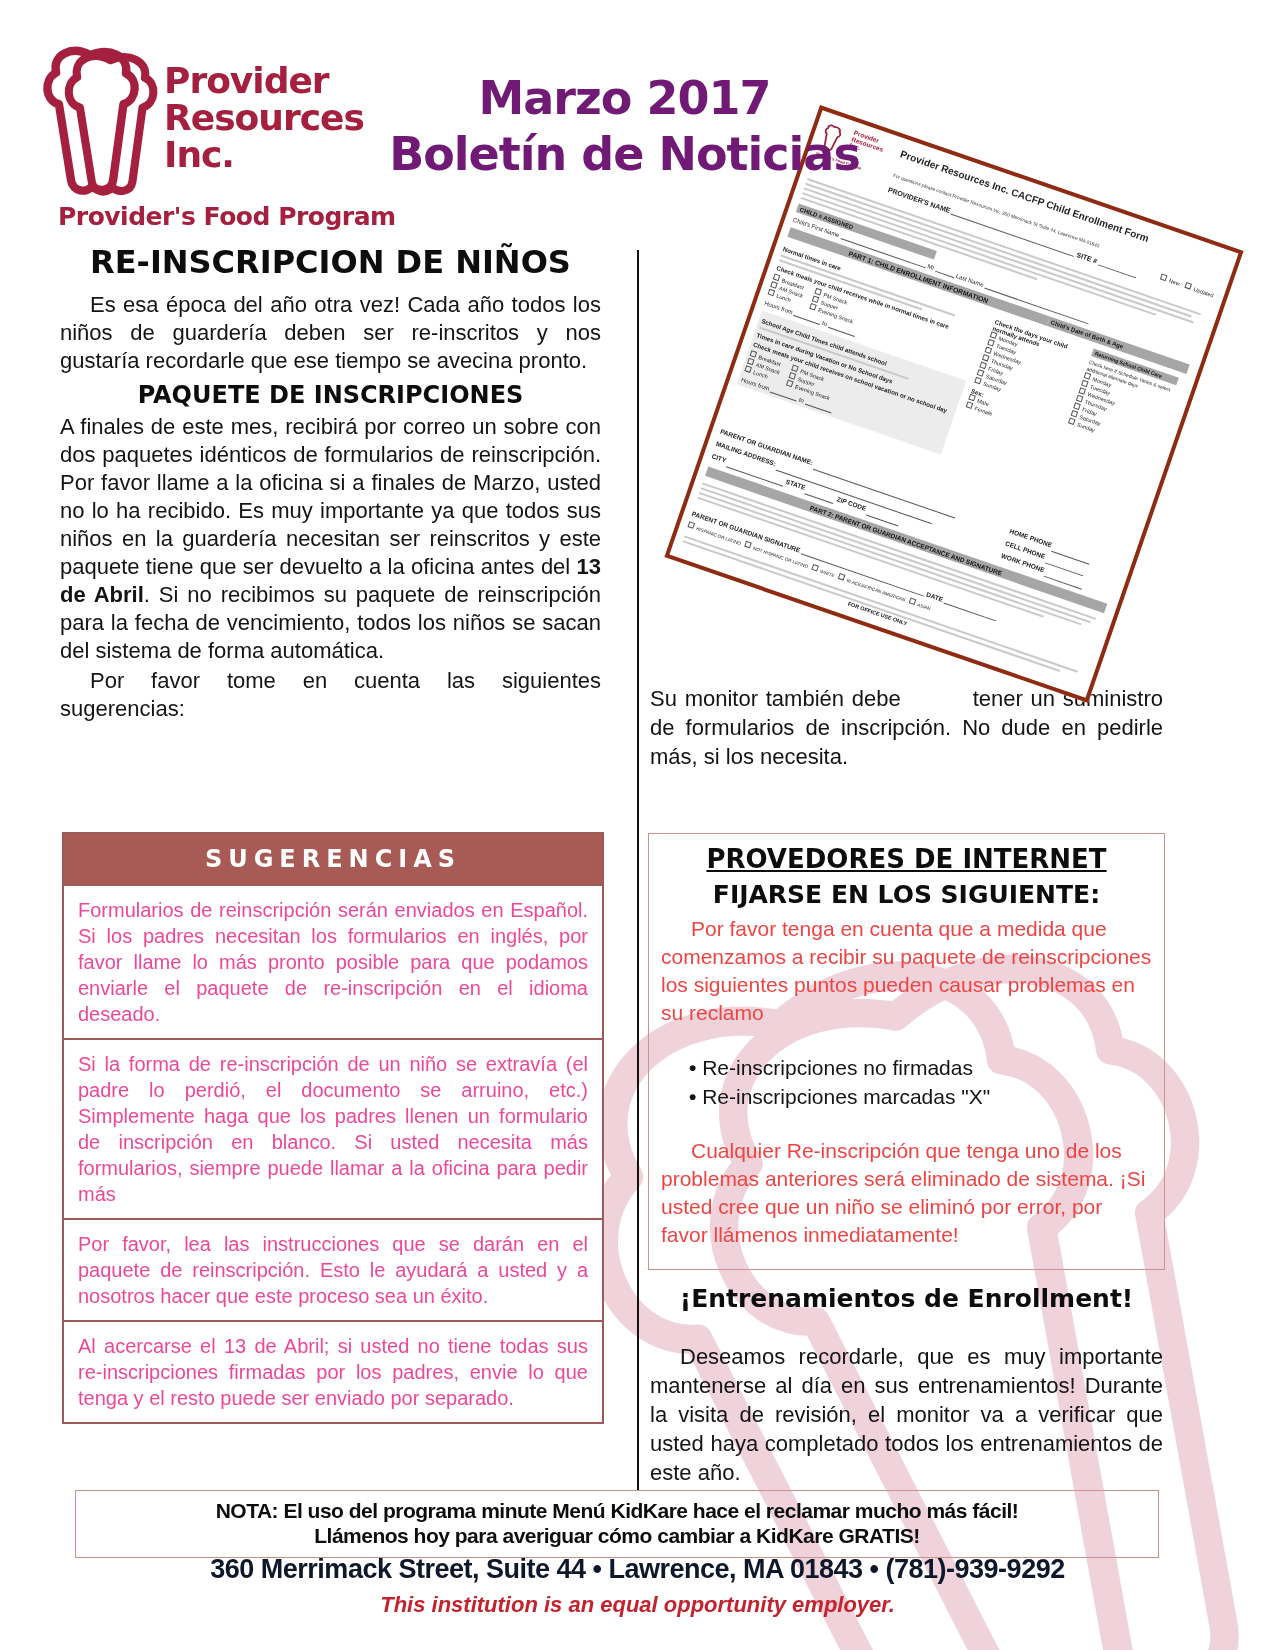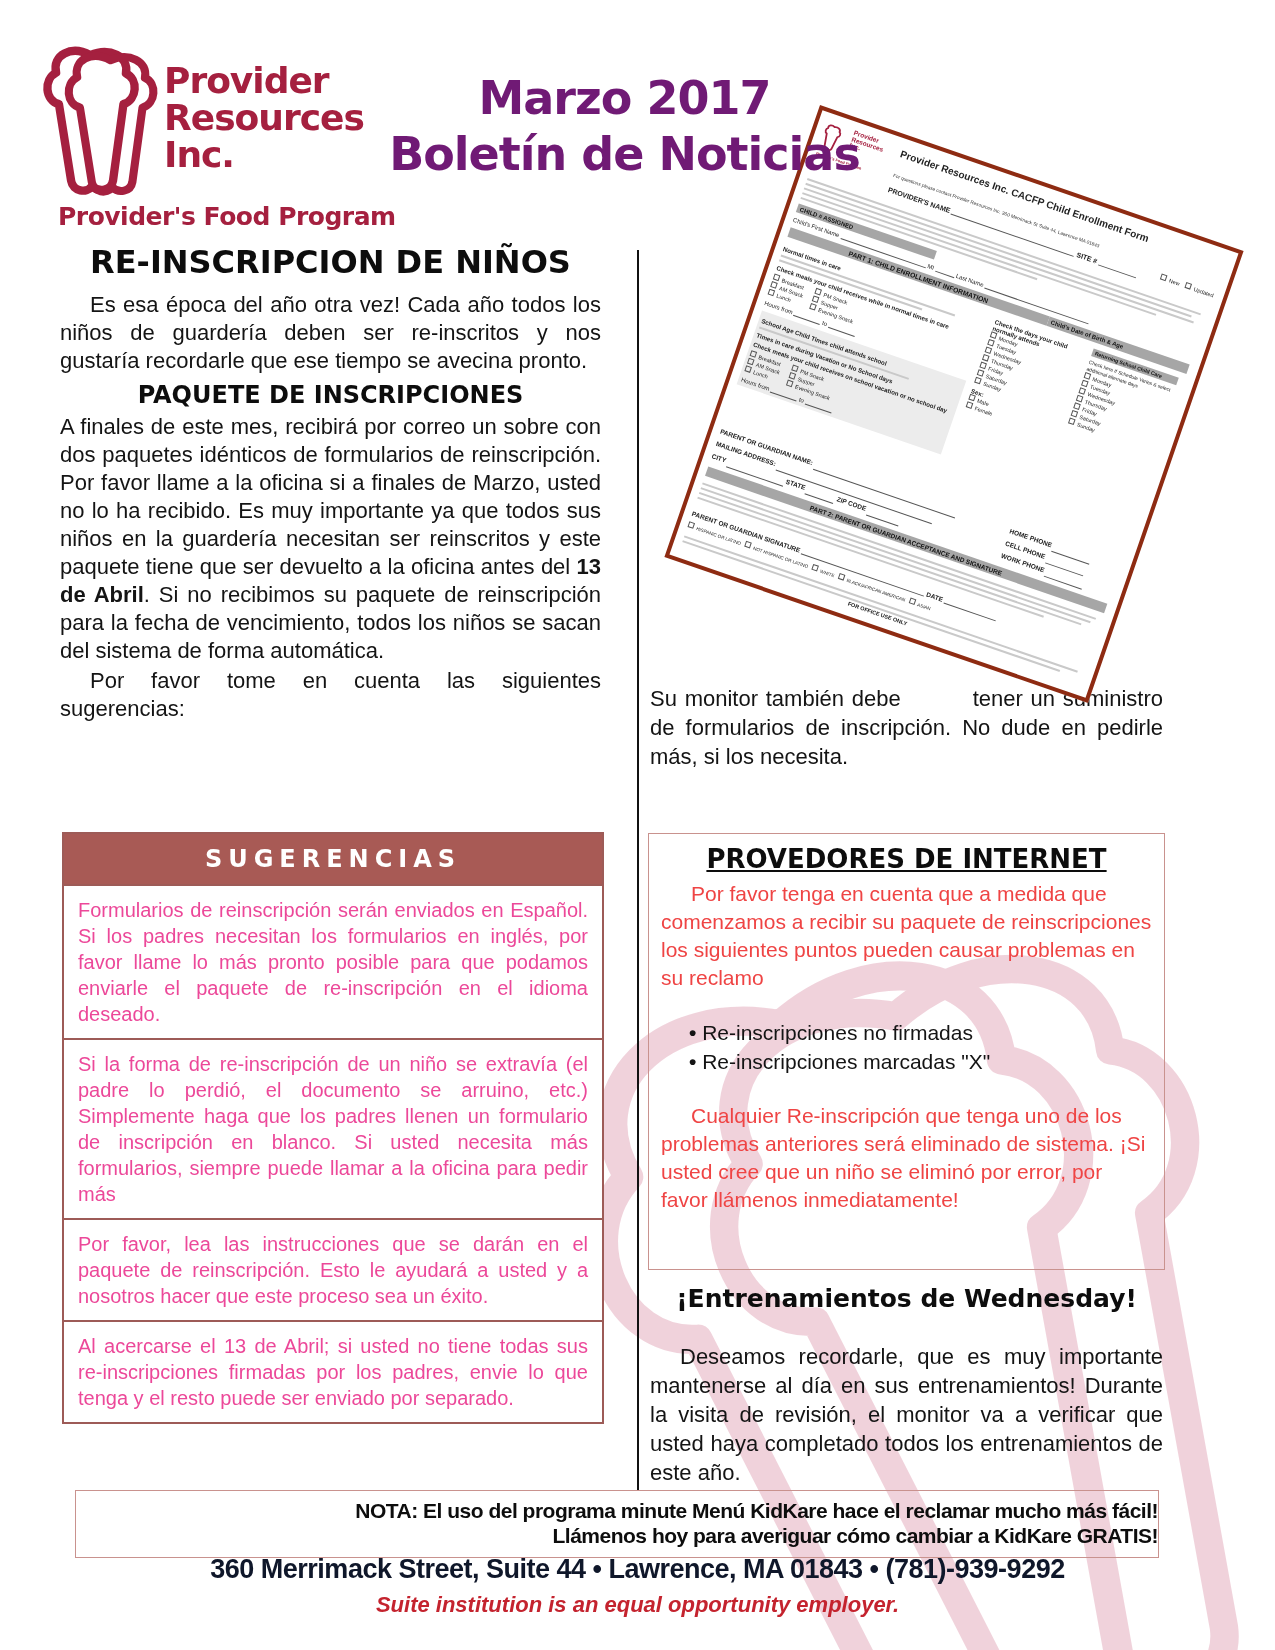--- a/index.html
+++ b/index.html
@@ -95,21 +95,21 @@
   .bullet-item{font-size:21px;line-height:29px;color:#141414;}
   .bullet-item::before{content:"• ";font-weight:bold;}
 
   #training-h{position:absolute;left:650px;top:1284px;width:513px;text-align:center;z-index:2;
               font-family:"DejaVu Sans",sans-serif;font-weight:bold;font-size:25px;color:#0d0d0d;}
   #training-p{position:absolute;left:650px;top:1320px;width:513px;font-size:22px;line-height:29px;
               text-align:justify;z-index:2;color:#141414;}
 
   
   #nota-box{position:absolute;left:75px;top:1490px;width:1082px;border:1px solid #c9928e;z-index:2;
-            text-align:right;padding:7px 0 9px 0;background:transparent;}
+            text-align:center;padding:7px 0 9px 0;background:transparent;}
   .nota-line{font-family:"Liberation Sans",sans-serif;font-weight:bold;font-size:21px;line-height:25px;
              letter-spacing:-0.5px;color:#0d0d0d;}
   #address{position:absolute;left:0;top:1554px;width:1275px;text-align:center;z-index:2;
            font-weight:bold;font-size:27px;letter-spacing:-0.5px;color:#0f172a;}
   #eoe{position:absolute;left:0;top:1592px;width:1275px;text-align:center;z-index:2;
        font-weight:bold;font-style:italic;font-size:22px;color:#c4232e;}
 </style>
 </head>
 <body>
 
@@ -323,31 +323,32 @@
         <div class="tip-row">Si la forma de re-inscripción de un niño se extravía (el padre lo perdió, el documento se arruino, etc.) Simplemente haga que los padres llenen un formulario de inscripción en blanco. Si usted necesita más formularios, siempre puede llamar a la oficina para pedir más</div>
         <div class="tip-row">Por favor, lea las instrucciones que se darán en el paquete de reinscripción. Esto le ayudará a usted y a nosotros hacer que este proceso sea un éxito.</div>
         <div class="tip-row">Al acercarse el 13 de Abril; si usted no tiene todas sus re-inscripciones firmadas por los padres, envie lo que tenga y el resto puede ser enviado por separado.</div>
       </div>
   </div>
 
   <p id="monitor-p"><span>Su monitor también debe</span><span class="gap"></span><span>tener un suministro de formularios de inscripción. No dude en pedirle más, si los necesita.</span></p>
 
   <div id="net-box">
     <div class="net-h1">PROVEDORES DE INTERNET</div>
+    <div class="net-h2">FIJARSE EN LOS SIGUIENTE:</div>
     <p class="net-p indent">Por favor tenga en cuenta que a medida que comenzamos a recibir su paquete de reinscripciones los siguientes puntos pueden causar problemas en su reclamo</p>
     <div id="net-bullets">
         <div class="bullet-item">Re-inscripciones no firmadas</div>
         <div class="bullet-item">Re-inscripciones marcadas "X"</div>
       </div>
     <p class="net-p indent">Cualquier Re-inscripción que tenga uno de los problemas anteriores será eliminado de sistema. ¡Si usted cree que un niño se eliminó por error, por favor llámenos inmediatamente!</p>
   </div>
 
-  <div id="training-h">¡Entrenamientos de Wednesday!</div>
+  <div id="training-h">¡Entrenamientos de Enrollment!</div>
   <p id="training-p" class="indent">Deseamos recordarle, que es muy importante mantenerse al día en sus entrenamientos! Durante la visita de revisión, el monitor va a verificar que usted haya completado todos los entrenamientos de este año.</p>
 
   <div id="nota-box">
     <div class="nota-line">NOTA: El uso del programa minute Menú KidKare hace el reclamar mucho más fácil!</div>
     <div class="nota-line">Llámenos hoy para averiguar cómo cambiar a KidKare GRATIS!</div>
   </div>
   <div id="address">360 Merrimack Street, Suite 44   •   Lawrence, MA 01843   •   (781)-939-9292</div>
-  <div id="eoe">Suite institution is an equal opportunity employer.</div>
+  <div id="eoe">This institution is an equal opportunity employer.</div>
 
 </div>
 
 </body></html>

